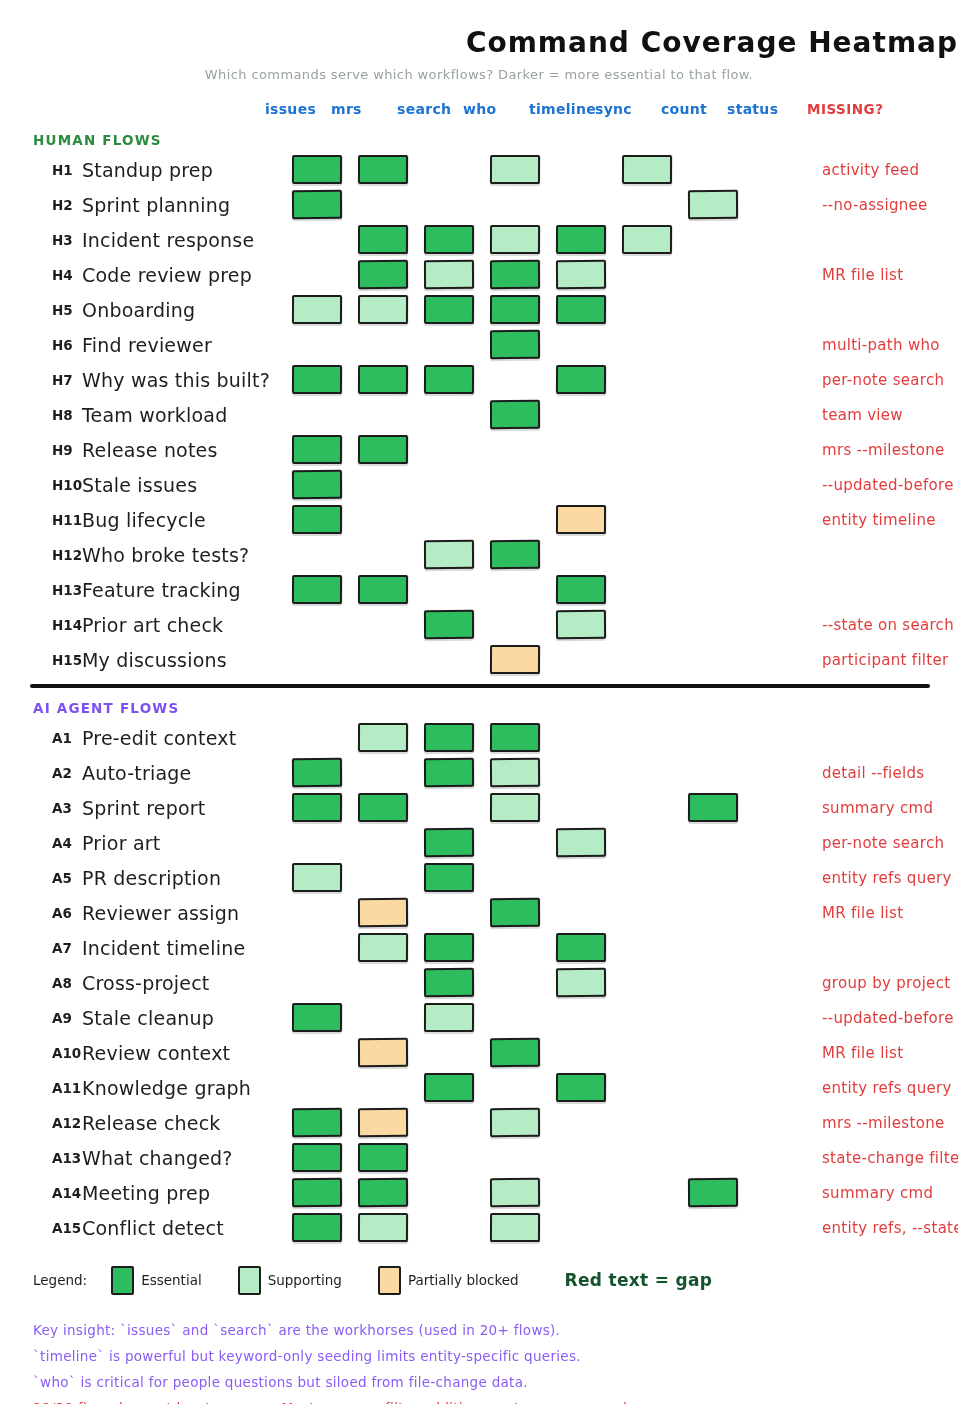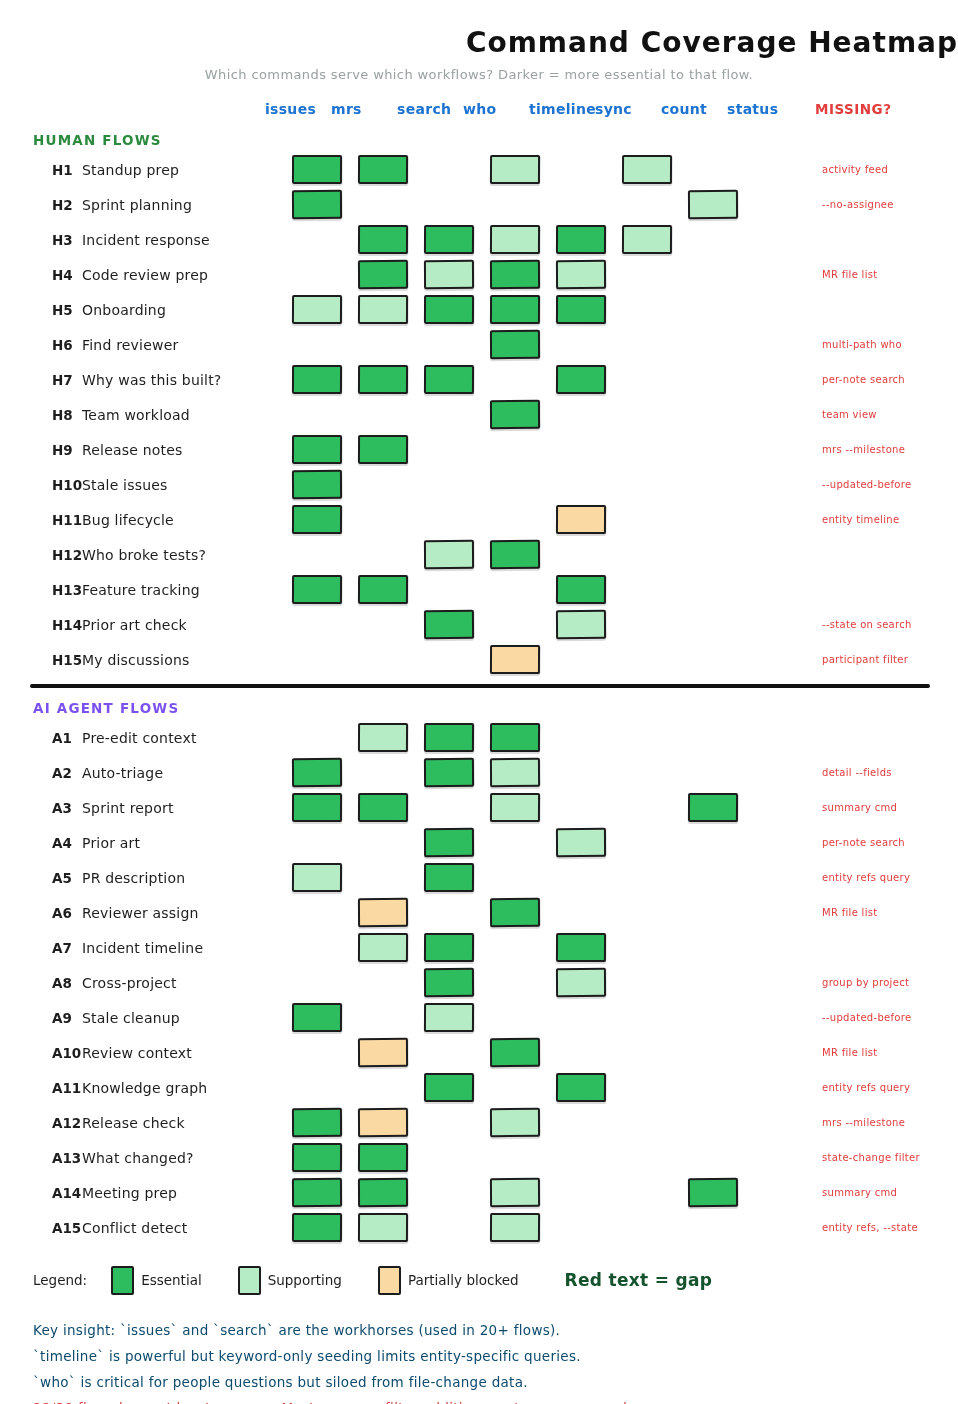--- a/index.html
+++ b/index.html
@@ -11,50 +11,50 @@
     text-align:right;padding-top:26px;font-size:28px;font-weight:700;
     letter-spacing:1px;color:#111;
   }
   .subtitle{
     text-align:center;margin-top:8px;font-size:13px;color:#99a1a1;letter-spacing:.4px;
   }
   
   .header-row{display:flex;align-items:center;margin-top:16px;padding-left:265px;height:22px;}
   #col-headers{display:flex;}
   .col-head{width:66px;font-size:14px;font-weight:600;color:#1c73d2;letter-spacing:.3px;}
-  .missing-head{margin-left:22px;font-size:13.5px;font-weight:700;color:#e23c3c;letter-spacing:.5px;}
+  .missing-head{margin-left:14px;font-size:13.5px;font-weight:700;color:#e23c3c;letter-spacing:.5px;}
   
   .section-label{margin:8px 0 0 33px;font-size:13.5px;font-weight:700;letter-spacing:1.2px;height:24px;line-height:24px;}
   .section-human .section-label{color:#2b8a3e;}
   .section-ai .section-label{color:#7b52f0;}
   .row{display:flex;align-items:center;height:35px;padding-left:52px;}
   .row-id{width:30px;font-size:13.5px;font-weight:600;color:#1e1e1e;flex:0 0 auto;}
-  .row-label{width:202px;font-size:14px;color:#1e1e1e;letter-spacing:.2px;flex:0 0 auto;}
+  .row-label{width:202px;font-size:19px;color:#1e1e1e;letter-spacing:.2px;flex:0 0 auto;}
   .cell-slot{width:66px;height:35px;display:flex;justify-content:center;align-items:center;flex:0 0 auto;}
   .cell{
     width:46px;height:25px;border:2.5px solid #1c1c1c;border-radius:2px;
     box-shadow:0 2px 0 rgba(0,0,0,.14), 1px 0 0 rgba(0,0,0,.08);
   }
   .row:nth-child(odd) .cell{transform:rotate(-.35deg);}
   .row:nth-child(even) .cell{transform:rotate(.3deg);}
   .cell-E{background:#2ebd5e;}
   .cell-S{background:#b6ecc5;}
   .cell-B{background:#fbd9a3;}
-  .missing{margin-left:10px;font-size:10px;color:#e23c3c;letter-spacing:.3px;white-space:nowrap;}
+  .missing{margin-left:10px;font-size:15px;color:#e23c3c;letter-spacing:.3px;white-space:nowrap;}
   .divider{height:4px;background:#111;margin:7px 28px 0 30px;border-radius:2px;}
   
   .legend{display:flex;align-items:center;margin:20px 0 0 33px;height:30px;}
   .legend-title{font-size:13.5px;color:#1e1e1e;margin-right:24px;}
   .legend-item{display:flex;align-items:center;margin-right:36px;}
   .swatch{width:19px;height:25px;border:2.5px solid #1c1c1c;border-radius:2px;margin-right:7px;}
   .legend-item-label{font-size:13.5px;color:#1e1e1e;}
   .gap-note{font-size:17px;font-weight:600;color:#14532d;margin-left:10px;letter-spacing:.3px;}
   
   .notes{margin:22px 0 0 33px;}
-  .note-line{font-size:13.5px;color:#0c4a6e;letter-spacing:.3px;height:26px;line-height:26px;}
+  .note-line{font-size:13.5px;color:#8b5cf6;letter-spacing:.3px;height:26px;line-height:26px;}
   .note-gap{color:#e23c3c;}
 </style>
 </head>
 <body>
 
 <div class="page">
   <div class="title">Command Coverage Heatmap</div>
   <div class="subtitle">Which commands serve which workflows? Darker = more essential to that flow.</div>
 
   <div class="header-row">

